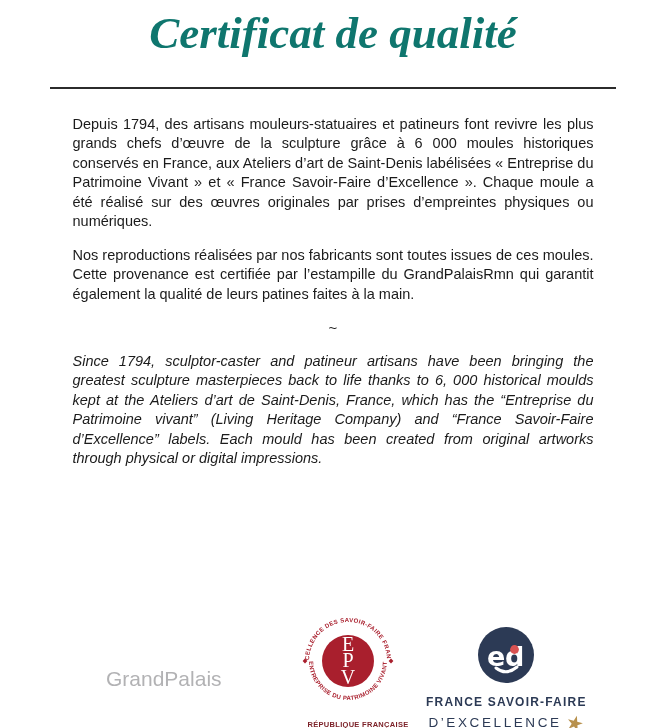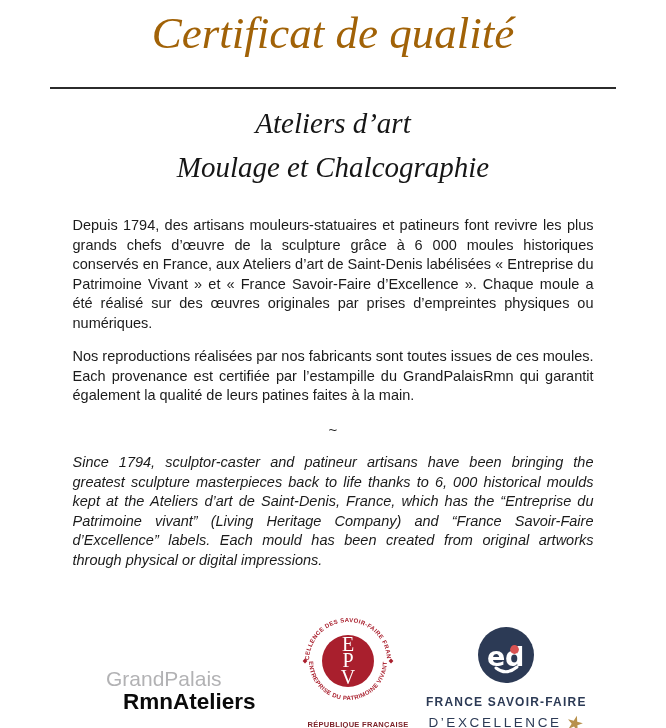--- a/index.html
+++ b/index.html
@@ -2,23 +2,23 @@
 <html><head>
 <meta charset="utf-8">
 <style>
   html,body { margin:0; padding:0; background:#ffffff; }
   .page {
     position:relative; width:666px; height:728px; margin:0 auto;
     background:#ffffff; color:#1d1d1d; overflow:hidden;
     font-family:"Liberation Sans", sans-serif;
   }
   .title {
-    margin:4px 0 0; text-align:center; font-weight:normal;
+    margin:4px 0 0; text-align:center; font-weight:bold;
     font-family:"Liberation Serif", serif; font-style:italic;
-    font-size:45px; line-height:1.3; color:#a16207;
+    font-size:45px; line-height:1.3; color:#0f766e;
   }
   .rule {
     width:566px; margin:24px auto 0; height:0;
     border-top:2px solid #2b2b2b;
   }
   .subtitle {
     margin-top:12px; text-align:center;
     font-family:"Liberation Serif", serif; font-style:italic;
     font-size:29px; line-height:1.55; color:#161616;
   }
@@ -60,37 +60,32 @@
 </style>
 </head>
 <body>
 
 <div class="page">
 
   <h1 class="title">Certificat de qualité</h1>
 
   <div class="rule"></div>
 
-  <div class="subtitle">
-    <div>Ateliers d’art</div>
-    <div>Moulage et Chalcographie</div>
-  </div>
 
   <div class="bodytext">
     <p class="fr">Depuis 1794, des artisans mouleurs-statuaires et patineurs font revivre les plus grands chefs d’œuvre de la sculpture grâce à 6 000 moules historiques conservés en France, aux Ateliers d’art de Saint-Denis labélisées « Entreprise du Patrimoine Vivant » et « France Savoir-Faire d’Excellence ». Chaque moule a été réalisé sur des œuvres originales par prises d’empreintes physiques ou numériques.</p>
-    <p class="fr">Nos reproductions réalisées par nos fabricants sont toutes issues de ces moules. Each provenance est certifiée par l’estampille du GrandPalaisRmn qui garantit également la qualité de leurs patines faites à la main.</p>
+    <p class="fr">Nos reproductions réalisées par nos fabricants sont toutes issues de ces moules. Cette provenance est certifiée par l’estampille du GrandPalaisRmn qui garantit également la qualité de leurs patines faites à la main.</p>
     <div class="tilde">~</div>
     <p class="en">Since 1794, sculptor-caster and patineur artisans have been bringing the greatest sculpture masterpieces back to life thanks to 6, 000 historical moulds kept at the Ateliers d’art de Saint-Denis, France, which has the “Entreprise du Patrimoine vivant” (Living Heritage Company) and “France Savoir-Faire d’Excellence” labels. Each mould has been created from original artworks through physical or digital impressions.</p>
   </div>
 
   <div class="footer">
 
     <div class="logo-gp">
       <div class="gp1">GrandPalais</div>
-      <div class="gp2">RmnAteliers</div>
     </div>
 
     <div class="logo-epv">
       <svg width="112" height="90" viewBox="0 0 112 90">
         <defs>
           <path id="epvArcTop" d="M 17,43 A 39,39 0 0 1 95,43"></path>
           <path id="epvArcBottom" d="M 17,43 A 39,39 0 0 0 95,43"></path>
         </defs>
         <circle cx="56" cy="43" r="26" fill="#a91f2d"></circle>
         <text class="epv-arc">

